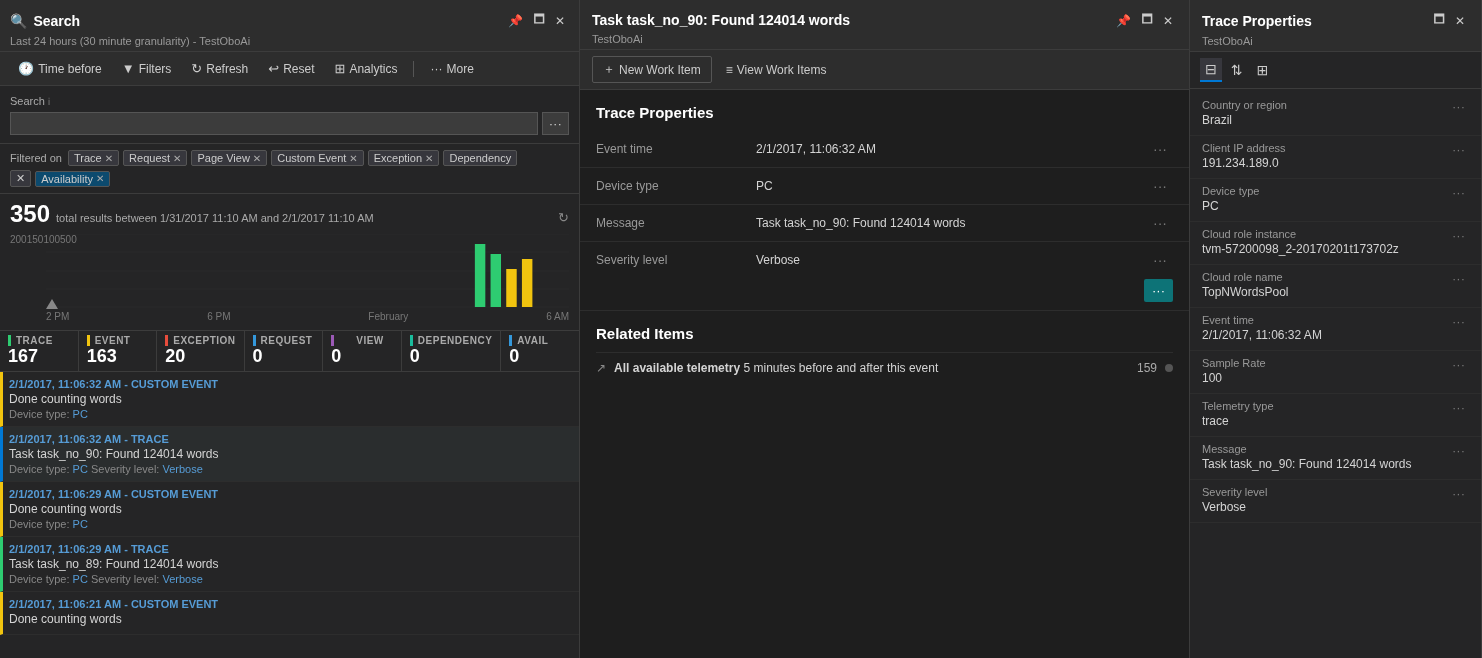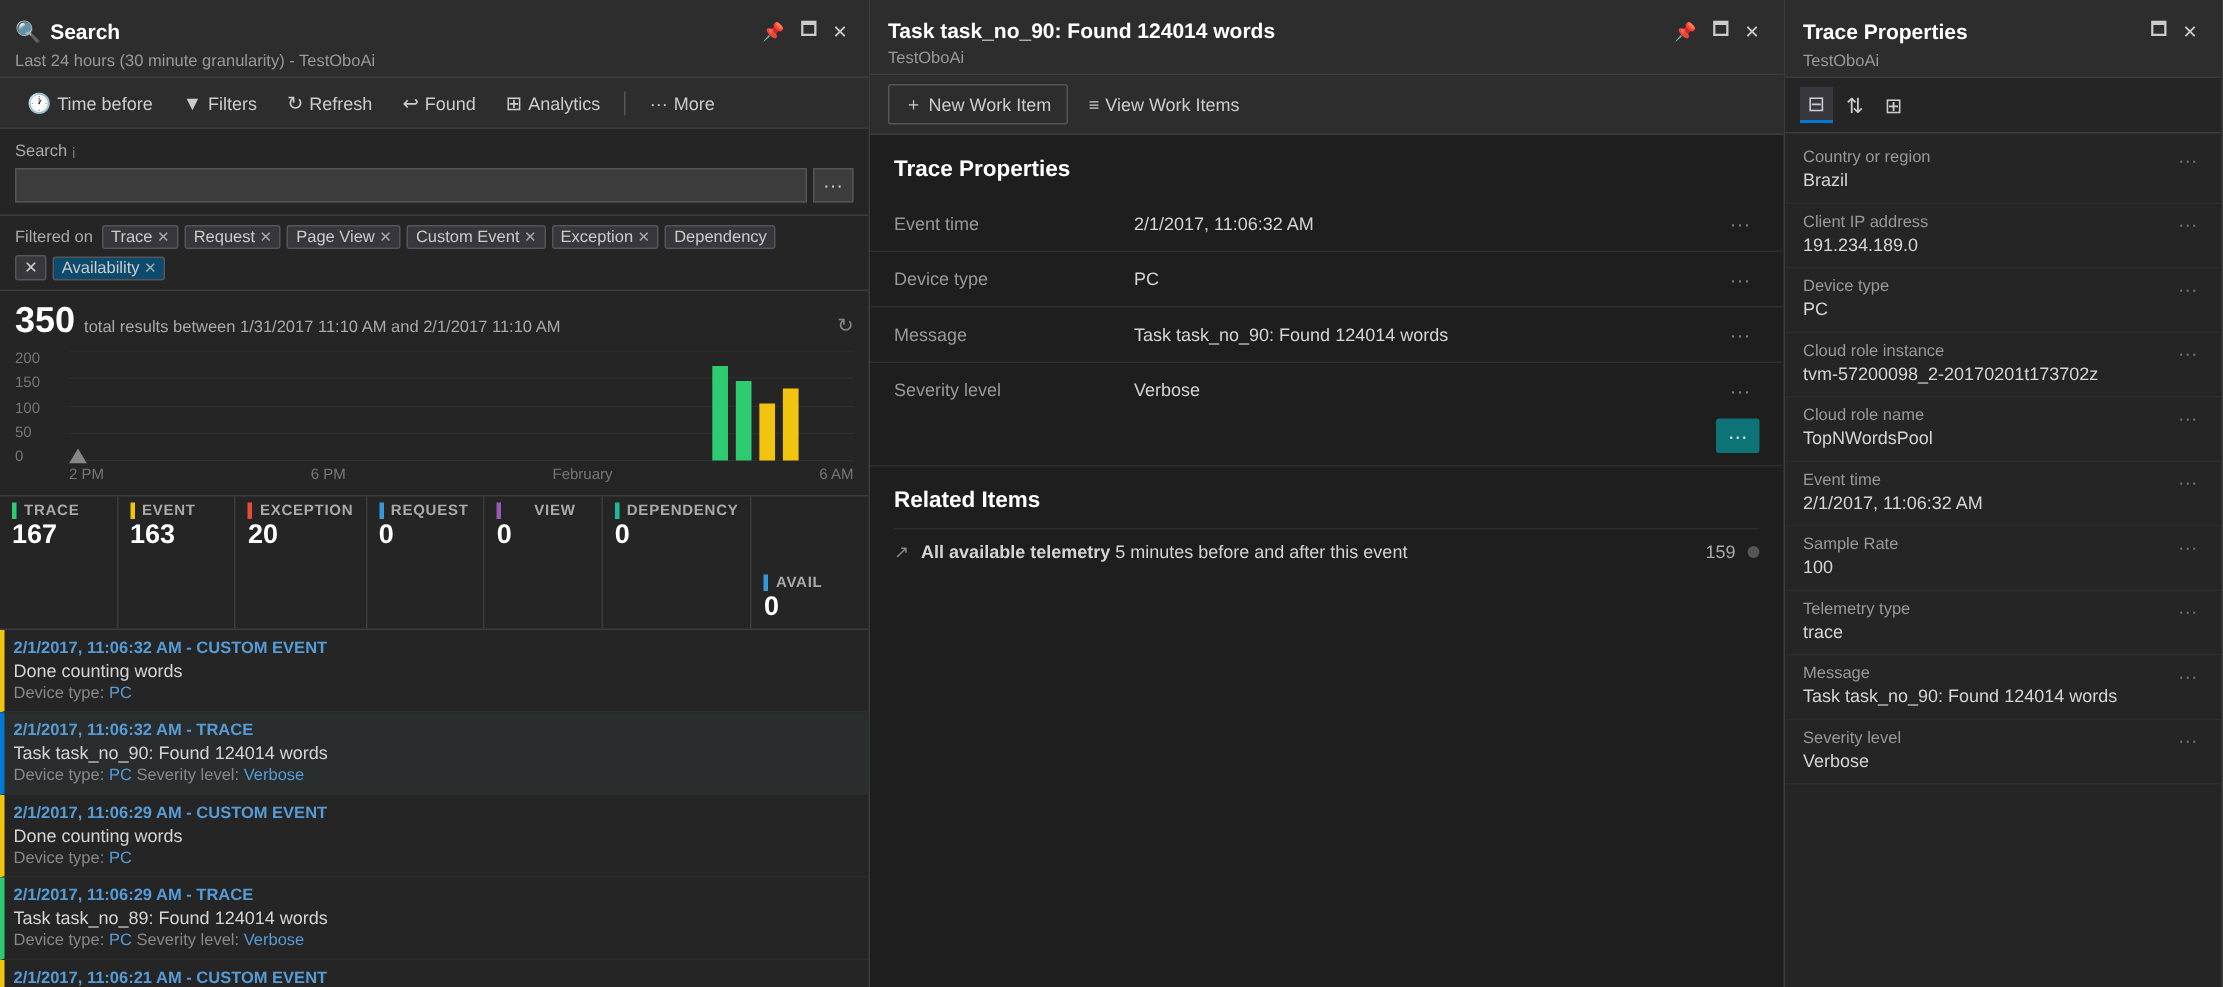--- a/index.html
+++ b/index.html
@@ -212,22 +212,21 @@
       height: 100px;
       position: relative;
     }
 
     .chart-y-labels {
       position: absolute;
       left: 10px;
       top: 4px;
       bottom: 20px;
       display: flex;
-      flex-direction: column;
-      justify-content: space-between;
+      flex-direction: row;
       font-size: 10px;
       color: #777;
       width: 30px;
     }
 
     .chart-svg-area {
       margin-left: 36px;
       height: 75px;
       position: relative;
     }
@@ -250,21 +249,21 @@
     }
 
     .stat-item {
       flex: 1;
       padding: 4px 8px;
       border-right: 1px solid #3c3c3c;
       display: flex;
       flex-direction: column;
     }
 
-    .stat-item:last-child { border-right: none; margin-top: 48px; }
+    .stat-item:last-child { border-right: none; }
 
     .stat-label {
       font-size: 10px;
       font-weight: 600;
       color: #aaa;
       text-transform: uppercase;
       letter-spacing: 0.5px;
     }
 
     .stat-count {
@@ -602,21 +601,21 @@
     <button class="toolbar-btn">
       <span class="toolbar-icon">▼</span>
       <span>Filters</span>
     </button>
     <button class="toolbar-btn">
       <span class="toolbar-icon">↻</span>
       <span>Refresh</span>
     </button>
     <button class="toolbar-btn">
       <span class="toolbar-icon">↩</span>
-      <span>Found</span>
+      <span>Reset</span>
     </button>
     <button class="toolbar-btn">
       <span class="toolbar-icon">⊞</span>
       <span>Analytics</span>
     </button>
     <div class="toolbar-sep"></div>
     <button class="toolbar-btn">
       <span>···</span>
       <span>More</span>
     </button>

